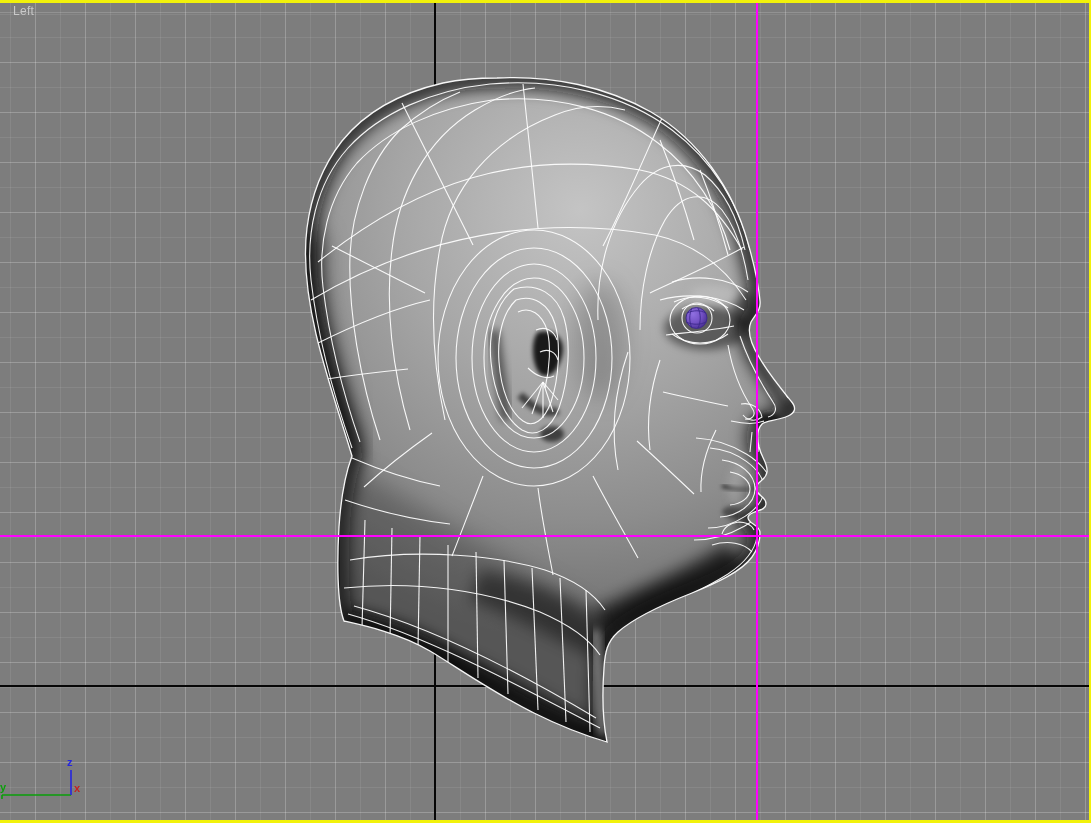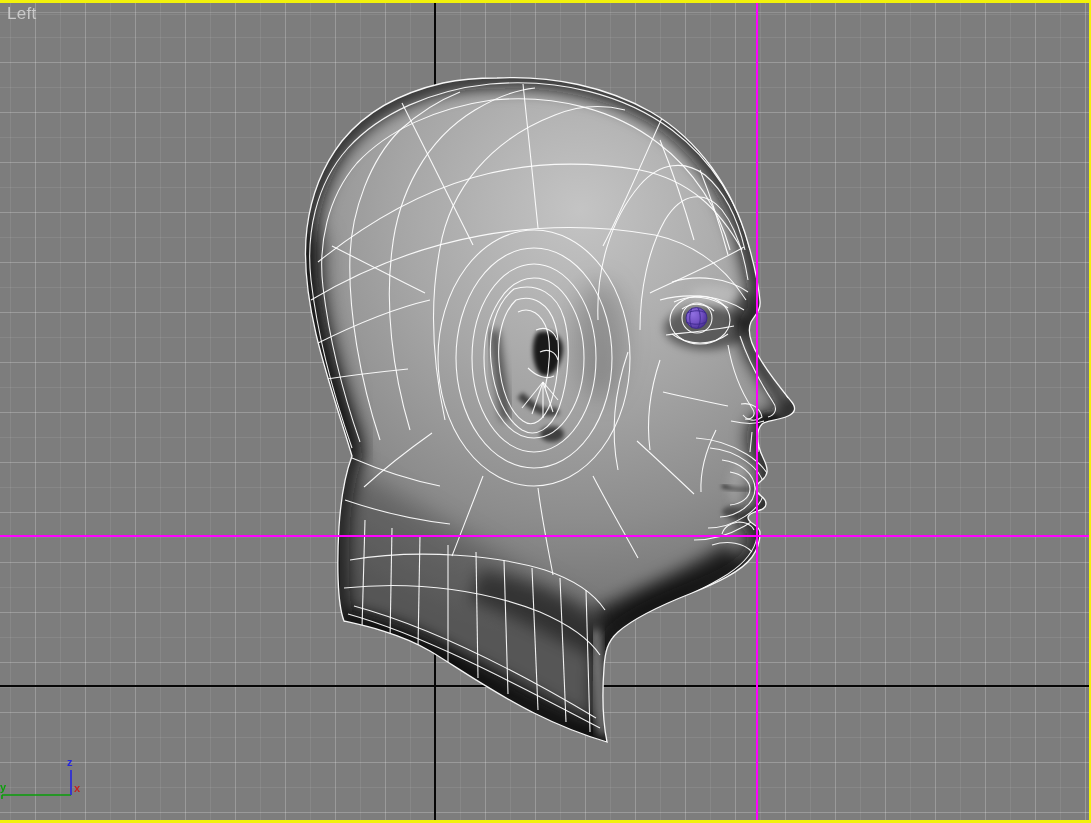--- a/index.html
+++ b/index.html
@@ -14,21 +14,21 @@
       repeating-linear-gradient(to bottom, rgba(255,255,255,.08) 0 1px, transparent 1px 25px);
     background-position:35px 0, 0 12px, 10px 0, 0 37px;}
   .axis-v{position:absolute;z-index:1;left:434px;top:0;bottom:0;width:2px;background:#060606;}
   .axis-h{position:absolute;z-index:1;top:685px;left:0;right:0;height:2px;background:#060606;}
   .model-svg{position:absolute;inset:0;z-index:2;}
   .guide-v{position:absolute;z-index:3;left:756px;top:0;bottom:0;width:2px;background:#ff00ff;}
   .guide-h{position:absolute;z-index:3;top:535px;left:0;right:0;height:2px;background:#ff00ff;}
   .border-top{position:absolute;z-index:4;left:0;right:0;top:0;height:3px;background:#f2f20a;}
   .border-bottom{position:absolute;z-index:4;left:0;right:0;bottom:0;height:3px;background:#f2f20a;}
   .border-right{position:absolute;z-index:4;top:0;bottom:0;right:0;width:2px;background:#f2f20a;}
-  .vp-label{position:absolute;z-index:5;left:7px;top:4px;font-size:17px;color:#c9c9c9;
+  .vp-label{position:absolute;z-index:5;left:13px;top:4px;font-size:12px;color:#c9c9c9;
             letter-spacing:.3px;user-select:none;}
   .tripod{position:absolute;z-index:5;left:0;top:750px;}
   .tripod text{font-size:11px;font-weight:bold;font-family:"Liberation Sans",sans-serif;}
 </style>
 </head>
 <body>
 
 <div class="stage">
   <div class="grid"></div>
   <div class="axis-v"></div>

